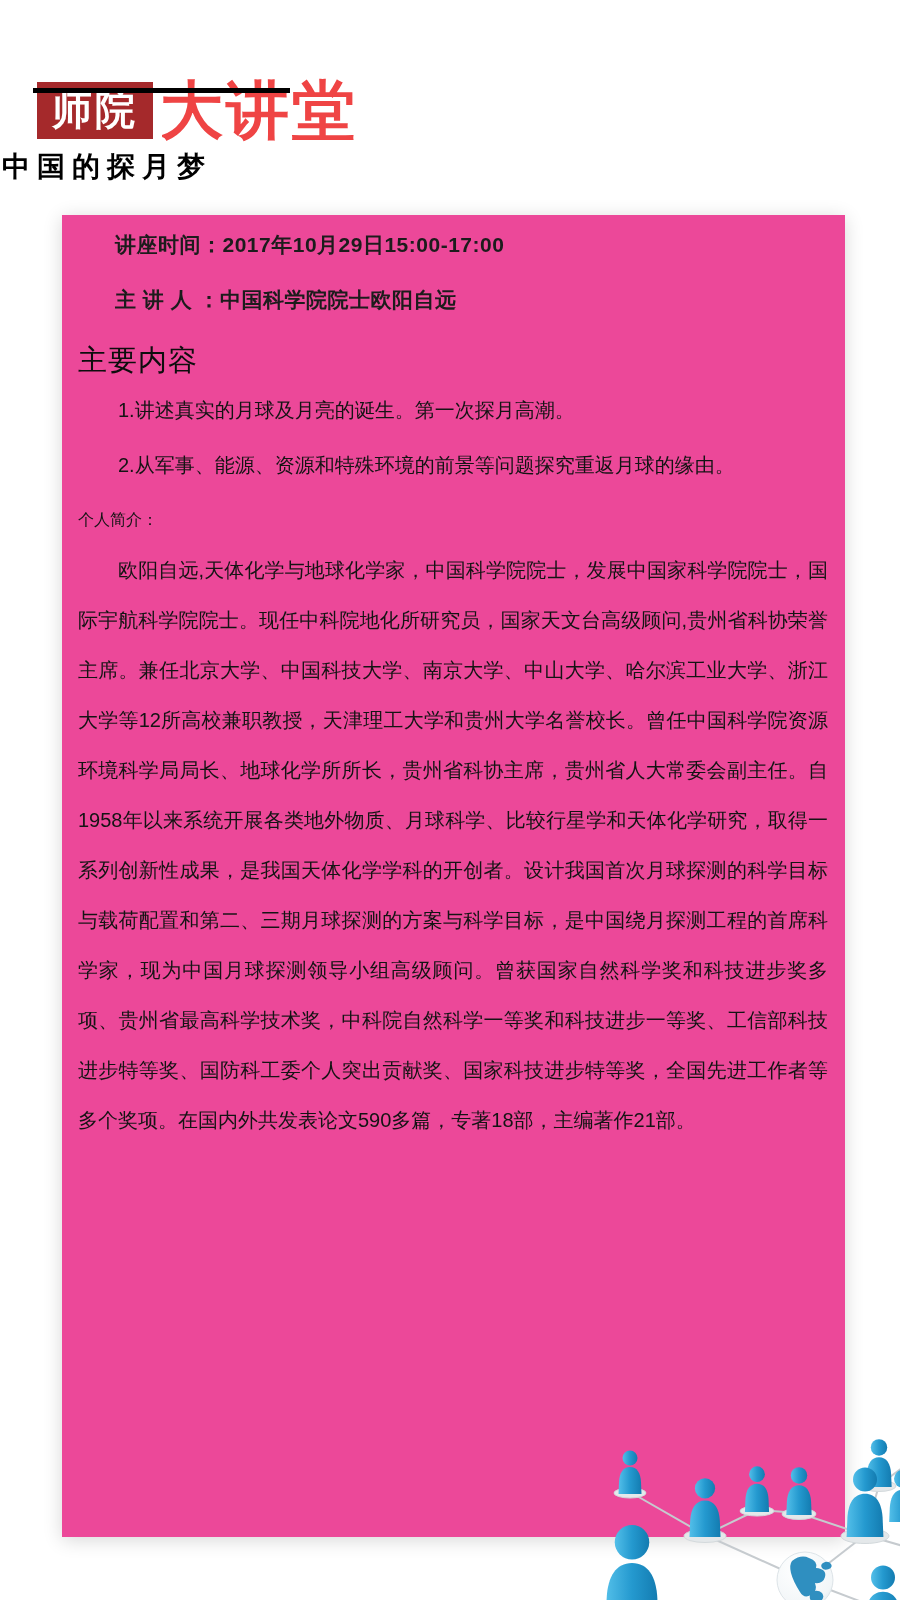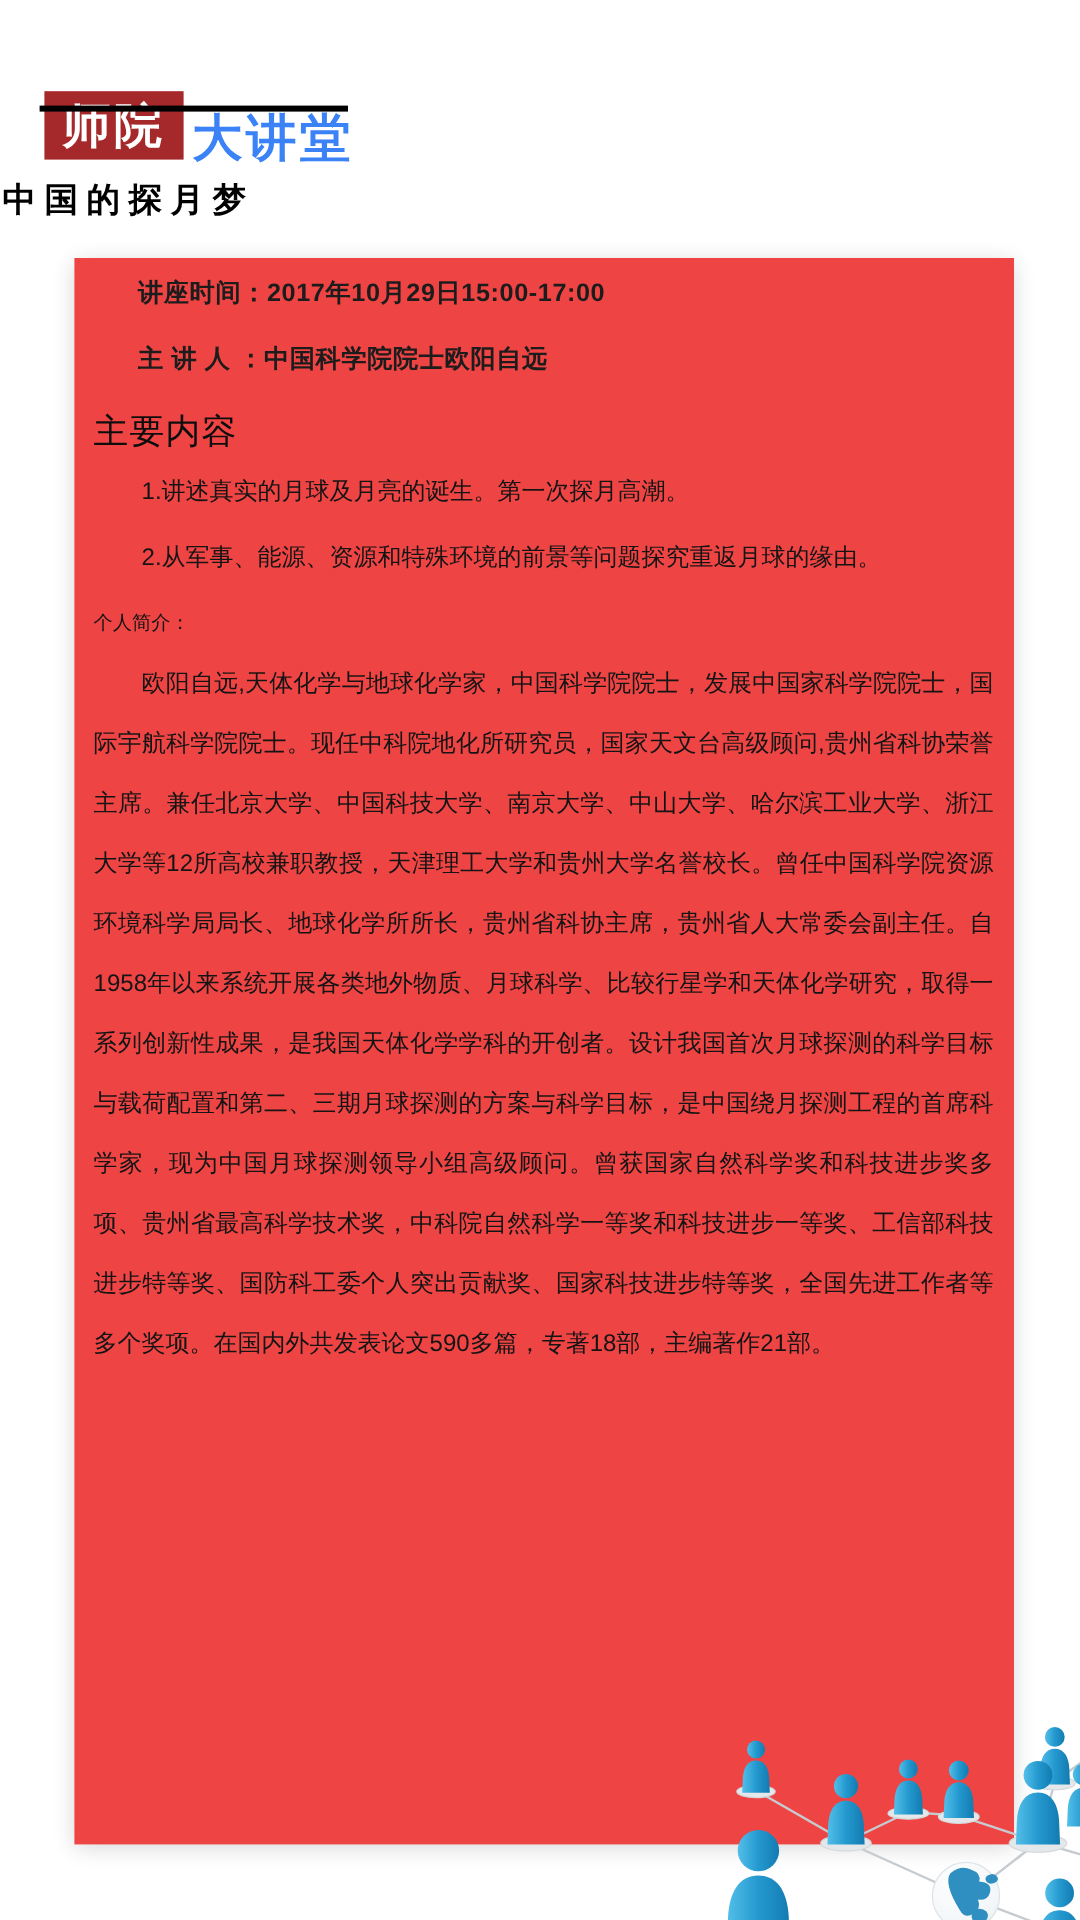--- a/index.html
+++ b/index.html
@@ -20,42 +20,42 @@
   .logo-badge {
     width:116px; height:57px;
     background:#a5292b;
     color:#ffffff;
     display:flex; align-items:center; justify-content:center;
     font-family:"Liberation Serif", serif;
     font-weight:bold; font-size:40px; letter-spacing:3px;
   }
   .logo-wordmark {
     font-family:"Liberation Serif", serif;
-    font-weight:bold; font-size:42px; line-height:1;
-    color:#3b82f6; margin-left:7px; letter-spacing:3px;
+    font-weight:bold; font-size:63px; line-height:1;
+    color:#ef4444; margin-left:7px; letter-spacing:3px;
     transform:translateY(4px);
   }
   .logo-underline {
     position:absolute; top:88px; left:33px;
     width:257px; height:5px; background:#000;
   }
 
   
   .poster-title {
     position:absolute; top:148px; left:2px; width:900px;
     text-align:left;
     font-size:28px; font-weight:bold; letter-spacing:7px;
     color:#000;
   }
 
   
   .content-card {
     position:absolute; left:62px; top:215px;
     width:783px; height:1322px;
-    background:#ef4444;
+    background:#ec4899;
     box-shadow:0 3px 18px rgba(0,0,0,0.16);
     padding:16px 17px 0 16px;
   }
   .info-line {
     padding-left:37px;
     font-size:21px; font-weight:bold; color:#1c1c1c;
     height:28px; line-height:28px;
     margin-bottom:27px;
     letter-spacing:0.5px;
   }

